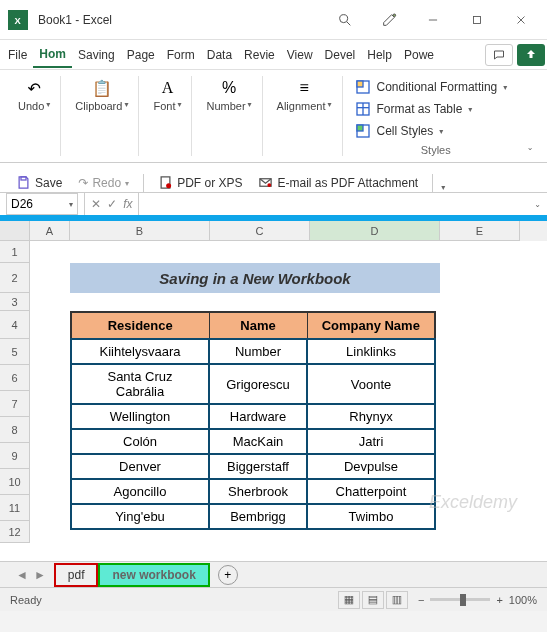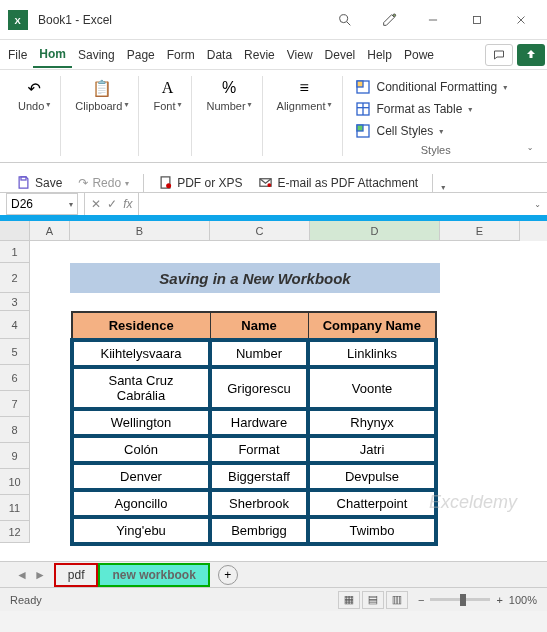--- a/index.html
+++ b/index.html
@@ -47,21 +47,21 @@
 .col-C { width: 100px; }
 .col-D { width: 130px; background: #d4e8d4; }
 .col-E { width: 80px; }
 .grid-body { display: flex; }
 .row-headers { width: 30px; }
 .row-h { height: 22px; border-right: 1px solid #ccc; border-bottom: 1px solid #ccc; text-align: center; font-size: 11px; color: #555; line-height: 22px; background: #f0f0f0; }
 .cells { position: relative; flex: 1; }
 .merged-title { position: absolute; left: 40px; top: 22px; width: 370px; height: 30px; background: #b8cce4; display: flex; align-items: center; justify-content: center; font-style: italic; font-weight: bold; font-size: 15px; color: #333; }
 .data-table { position: absolute; left: 40px; top: 70px; border: 2px solid #333; border-collapse: collapse; }
 .data-table th { background: #f4b183; border: 1px solid #333; padding: 5px 2px; font-weight: bold; font-size: 13px; text-align: center; }
-.data-table td { border: 4px solid #0c4a6e; padding: 4px 10px; font-size: 13px; text-align: center; }
+.data-table td { border: 2px solid #0c4a6e; padding: 4px 10px; font-size: 13px; text-align: center; }
 .data-table th:nth-child(1), .data-table td:nth-child(1) { width: 138px; }
 .data-table th:nth-child(2), .data-table td:nth-child(2) { width: 98px; }
 .data-table th:nth-child(3), .data-table td:nth-child(3) { width: 128px; }
 .watermark { position: absolute; right: 30px; bottom: 30px; font-size: 18px; color: rgba(180,180,180,0.5); font-style: italic; z-index: 5; pointer-events: none; }
 .sheet-tabs { height: 26px; background: #f0f0f0; display: flex; align-items: center; padding: 0 8px; border-top: 1px solid #ccc; gap: 0; }
 .tab-nav { display: flex; gap: 6px; color: #888; padding: 0 8px; }
 .sheet-tab { padding: 3px 12px; font-size: 12px; cursor: pointer; color: #666; }
 .sheet-tab.pdf { border: 2px solid #c00; color: #333; }
 .sheet-tab.active { background: #5eead4; border: 2px solid #0a0; font-weight: bold; }
 .add-sheet { width: 20px; height: 20px; border: 1px solid #999; border-radius: 50%; display: flex; align-items: center; justify-content: center; margin-left: 8px; font-size: 12px; cursor: pointer; }
@@ -314,21 +314,21 @@
               <td>Grigorescu</td>
               <td>Voonte</td>
             </tr>
         <tr>
               <td>Wellington</td>
               <td>Hardware</td>
               <td>Rhynyx</td>
             </tr>
         <tr>
               <td>Colón</td>
-              <td>Format</td>
+              <td>MacKain</td>
               <td>Jatri</td>
             </tr>
         <tr>
               <td>Denver</td>
               <td>Biggerstaff</td>
               <td>Devpulse</td>
             </tr>
         <tr>
               <td>Agoncillo</td>
               <td>Sherbrook</td>

